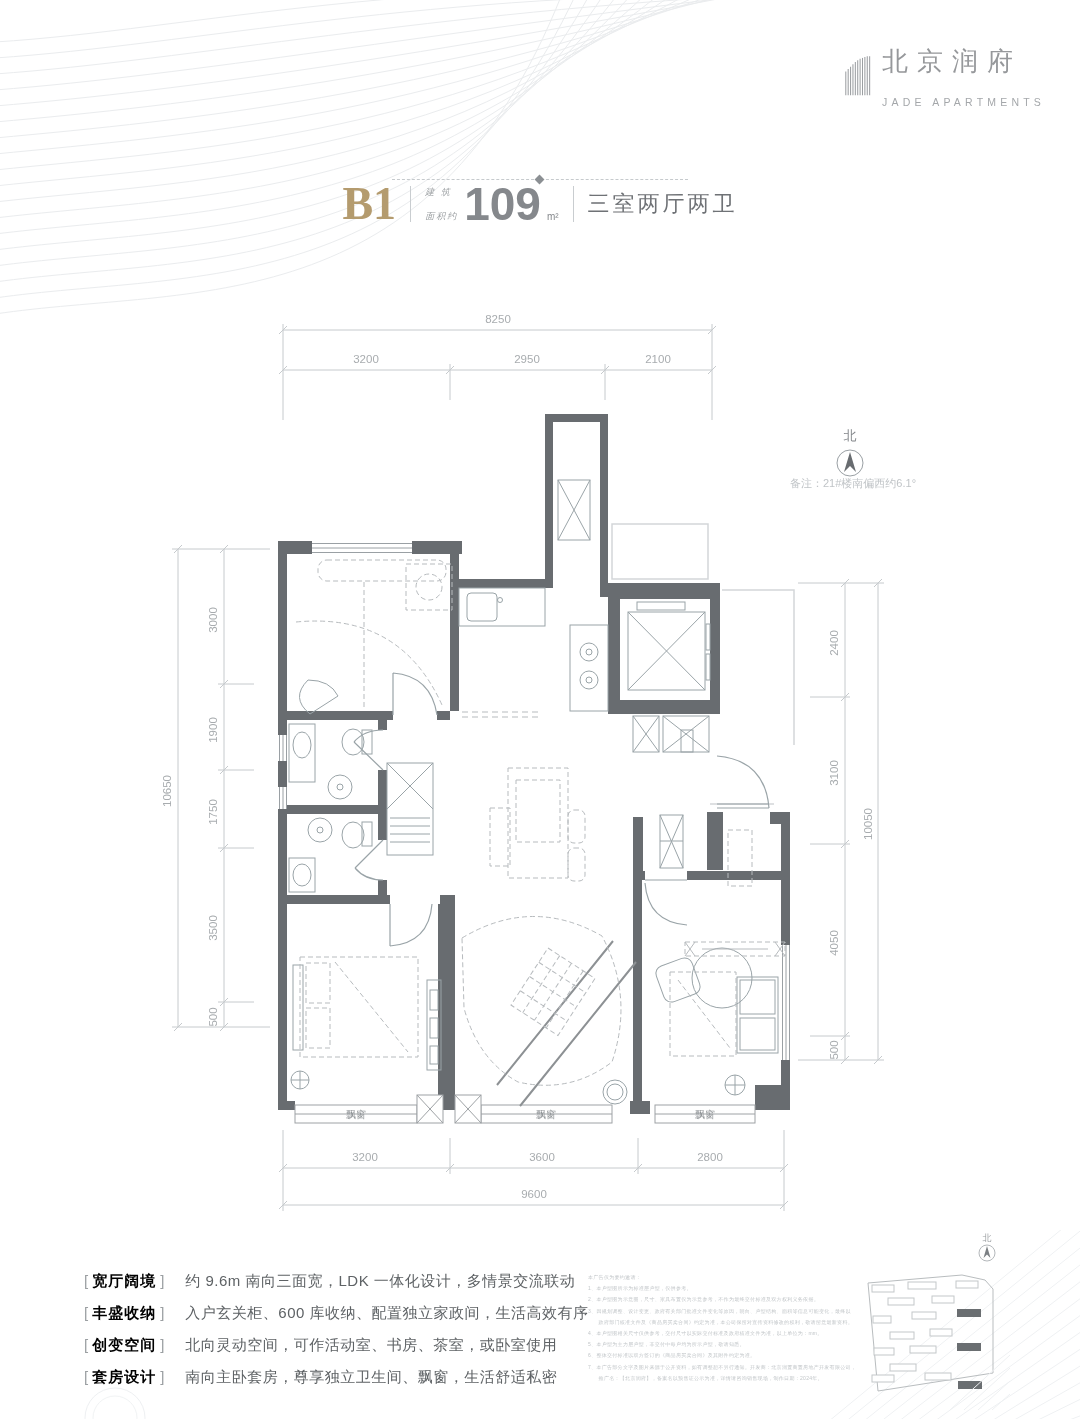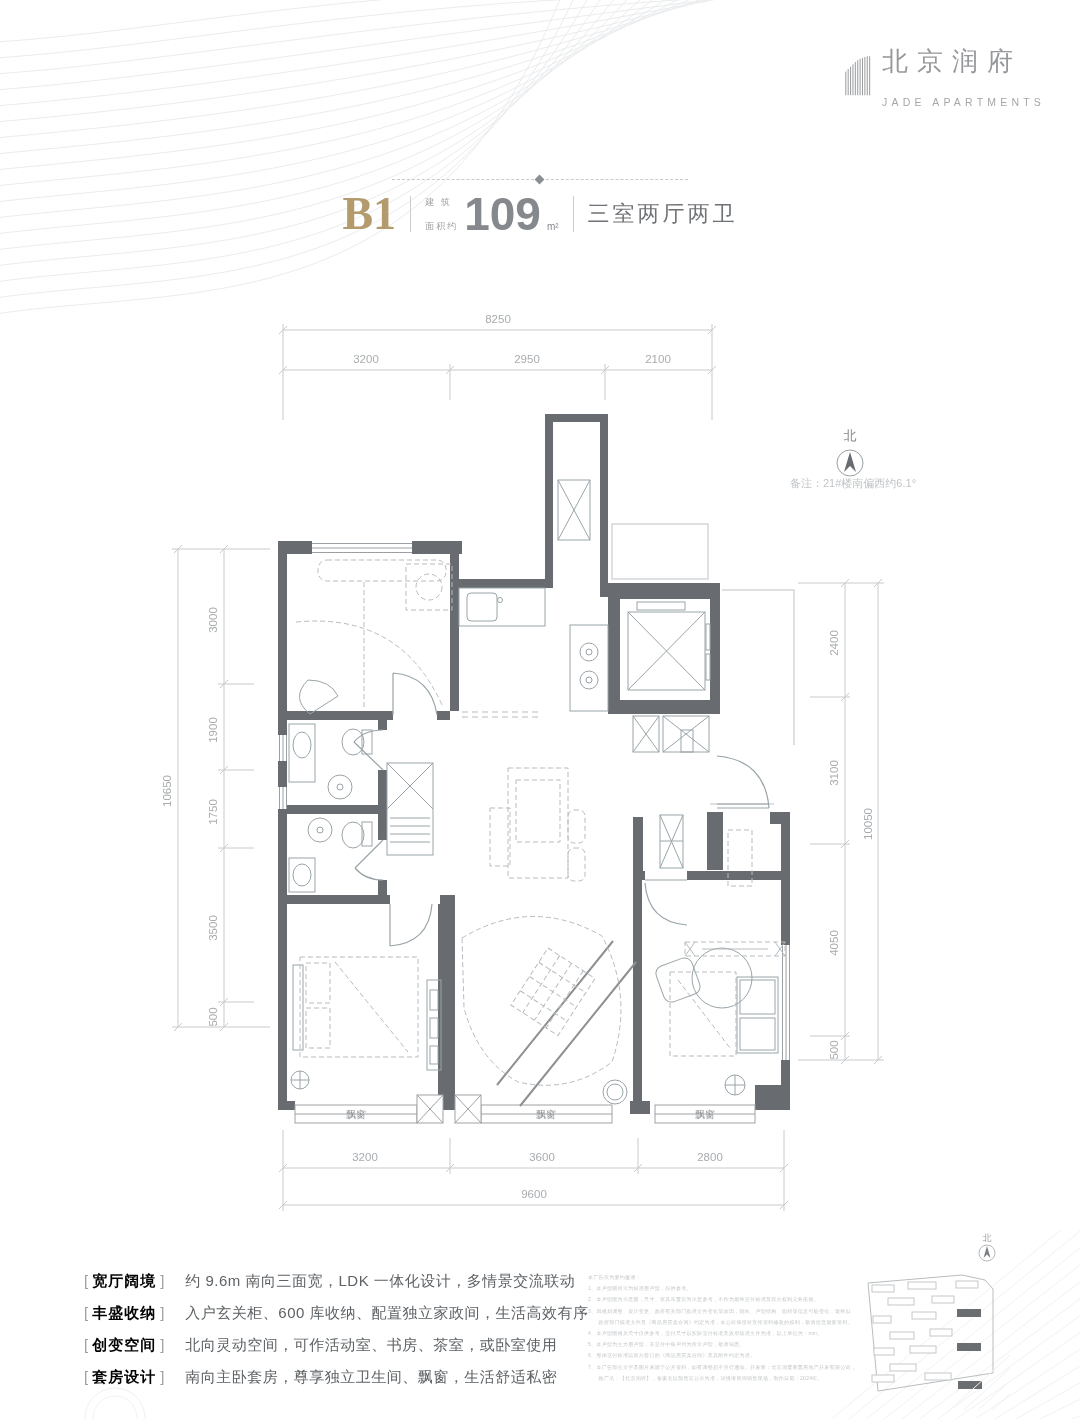--- a/index.html
+++ b/index.html
@@ -15,21 +15,21 @@
   .page-title{top:112px;left:0;width:100%;text-align:center;font-family:"Liberation Serif","DejaVu Serif",serif;
       font-size:44px;font-weight:700;color:#b0936c;letter-spacing:14px;}
   .divider{top:176px;left:392px;width:296px;height:8px;}
   .divider .dash{position:absolute;top:3px;left:0;width:100%;border-top:1px dashed #c6cacd;}
   .divider .diamond{position:absolute;top:0;left:50%;width:7px;height:7px;margin-left:-4px;background:#8b8f93;transform:rotate(45deg);}
 
   .unit-row{top:196px;left:0;width:100%;display:flex;justify-content:center;align-items:center;gap:14px;}
   .unit-code{font-family:"Liberation Serif","DejaVu Serif",serif;font-size:46px;font-weight:700;color:#b49b6e;line-height:44px;}
   .vline{width:1px;height:36px;background:#c9cdd0;}
   .area-wrap{display:flex;align-items:center;gap:6px;}
-  .area-mini{display:flex;flex-direction:column;gap:14px;}
+  .area-mini{display:flex;flex-direction:column;gap:14px;font-style:italic;}
   .area-mini span{font-size:9px;color:#9a9ea1;letter-spacing:2px;line-height:10px;}
   .area-num{font-size:46px;color:#85888c;font-weight:700;line-height:44px;}
   .area-unit{font-size:10px;color:#85888c;align-self:flex-end;margin-bottom:4px;}
   .unit-layout{font-size:22px;color:#6f7276;letter-spacing:3px;}
 
   
   .features{top:1272px;left:84px;width:480px;display:flex;flex-direction:column;gap:13px;}
   .feat{display:flex;align-items:baseline;white-space:nowrap;font-size:15px;}
   .feat .br{color:#9b9fa2;font-size:15px;}
   .feat .tag{font-weight:700;color:#000000;letter-spacing:1px;padding:0 4px;}
@@ -104,21 +104,21 @@
     <div style="margin-left:10px;">
       <div class="logo-cn">北京润府</div>
       <div class="logo-en">JADE APARTMENTS</div>
     </div>
   </div>
 
   <div class="abs divider">
     <div class="dash"></div>
     <div class="diamond"></div>
   </div>
-  <div class="abs unit-row" style="top:192px;">
+  <div class="abs unit-row" style="top:182px;">
     <div class="unit-code">B1</div>
     <div class="vline"></div>
     <div class="area-wrap">
       <div class="area-mini">
         <span>建 筑</span>
         <span>面积约</span>
       </div>
       <div class="area-num">109</div>
       <div class="area-unit">m²</div>
     </div>

